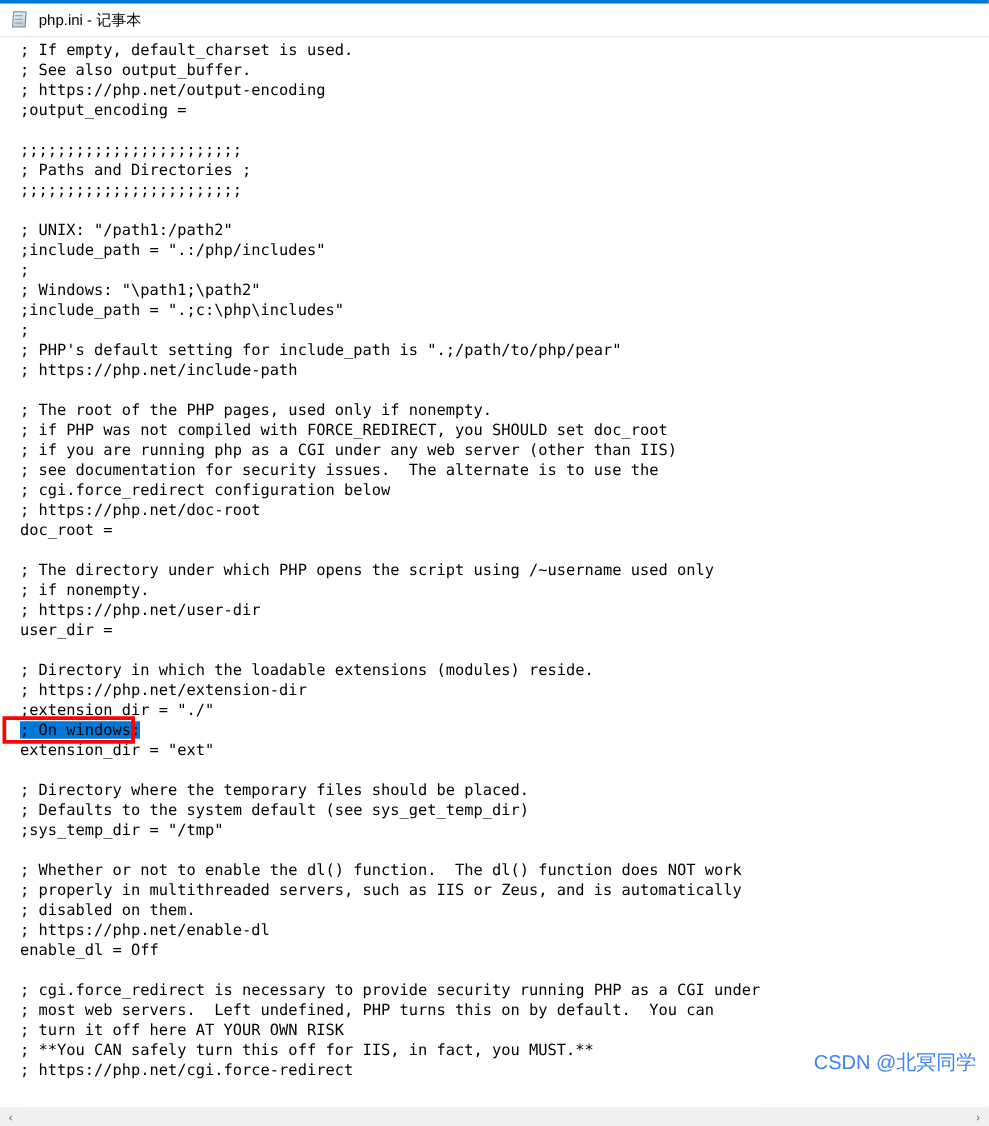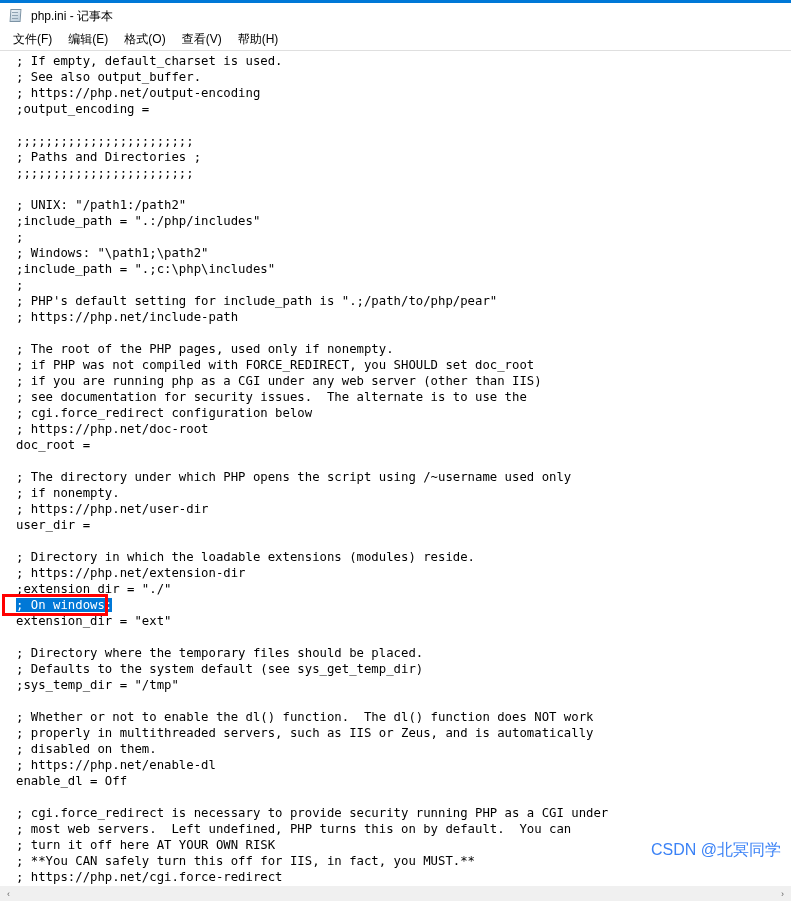--- a/index.html
+++ b/index.html
@@ -119,21 +119,21 @@
     letter-spacing: 0px;
     padding-left: 1px;
   }
   .line {
     height: 16px;
     white-space: pre;
     margin-left: 15px;
   }
   .sel {
     background: #0078d7;
-    color: #ffffff;
+    color: #000000;
   }
 
   
   #annotation-box {
     position: absolute;
     left: 2px;
     top: 608px;
     width: 186px;
     height: 25px;
     border: 3px solid #ff0000;
@@ -197,27 +197,20 @@
   <div id="titlebar">
     <div id="app-icon">
       <div class="pad"></div>
       <div class="ln" style="top:4px;"></div>
       <div class="ln" style="top:7px;"></div>
       <div class="ln" style="top:10px;"></div>
     </div>
     <div id="title-text">php.ini - 记事本</div>
   </div>
 
-  <div id="menubar">
-    <div class="menu-item">文件(F)</div>
-    <div class="menu-item">编辑(E)</div>
-    <div class="menu-item">格式(O)</div>
-    <div class="menu-item">查看(V)</div>
-    <div class="menu-item">帮助(H)</div>
-  </div>
 
   <div id="chrome-divider"></div>
 
   <div id="editor-wrap">
     <div id="editor"><div class="line">; If empty, default_charset is used.</div><div class="line">; See also output_buffer.</div><div class="line">; https://php.net/output-encoding</div><div class="line">;output_encoding =</div><div class="line">&nbsp;</div><div class="line">;;;;;;;;;;;;;;;;;;;;;;;;</div><div class="line">; Paths and Directories ;</div><div class="line">;;;;;;;;;;;;;;;;;;;;;;;;</div><div class="line">&nbsp;</div><div class="line">; UNIX: "/path1:/path2"</div><div class="line">;include_path = ".:/php/includes"</div><div class="line">;</div><div class="line">; Windows: "\path1;\path2"</div><div class="line">;include_path = ".;c:\php\includes"</div><div class="line">;</div><div class="line">; PHP's default setting for include_path is ".;/path/to/php/pear"</div><div class="line">; https://php.net/include-path</div><div class="line">&nbsp;</div><div class="line">; The root of the PHP pages, used only if nonempty.</div><div class="line">; if PHP was not compiled with FORCE_REDIRECT, you SHOULD set doc_root</div><div class="line">; if you are running php as a CGI under any web server (other than IIS)</div><div class="line">; see documentation for security issues.  The alternate is to use the</div><div class="line">; cgi.force_redirect configuration below</div><div class="line">; https://php.net/doc-root</div><div class="line">doc_root =</div><div class="line">&nbsp;</div><div class="line">; The directory under which PHP opens the script using /~username used only</div><div class="line">; if nonempty.</div><div class="line">; https://php.net/user-dir</div><div class="line">user_dir =</div><div class="line">&nbsp;</div><div class="line">; Directory in which the loadable extensions (modules) reside.</div><div class="line">; https://php.net/extension-dir</div><div class="line">;extension_dir = "./"</div><div class="line"><span class="sel">; On windows:</span></div><div class="line">extension_dir = "ext"</div><div class="line">&nbsp;</div><div class="line">; Directory where the temporary files should be placed.</div><div class="line">; Defaults to the system default (see sys_get_temp_dir)</div><div class="line">;sys_temp_dir = "/tmp"</div><div class="line">&nbsp;</div><div class="line">; Whether or not to enable the dl() function.  The dl() function does NOT work</div><div class="line">; properly in multithreaded servers, such as IIS or Zeus, and is automatically</div><div class="line">; disabled on them.</div><div class="line">; https://php.net/enable-dl</div><div class="line">enable_dl = Off</div><div class="line">&nbsp;</div><div class="line">; cgi.force_redirect is necessary to provide security running PHP as a CGI under</div><div class="line">; most web servers.  Left undefined, PHP turns this on by default.  You can</div><div class="line">; turn it off here AT YOUR OWN RISK</div><div class="line">; **You CAN safely turn this off for IIS, in fact, you MUST.**</div><div class="line">; https://php.net/cgi.force-redirect</div></div>
     <div id="annotation-box" style="top: 543px; left: 2px; width: 106.25px; height: 22px;"></div>
     <div id="watermark">CSDN @北冥同学</div>
   </div>
 
   <div id="hscroll">

